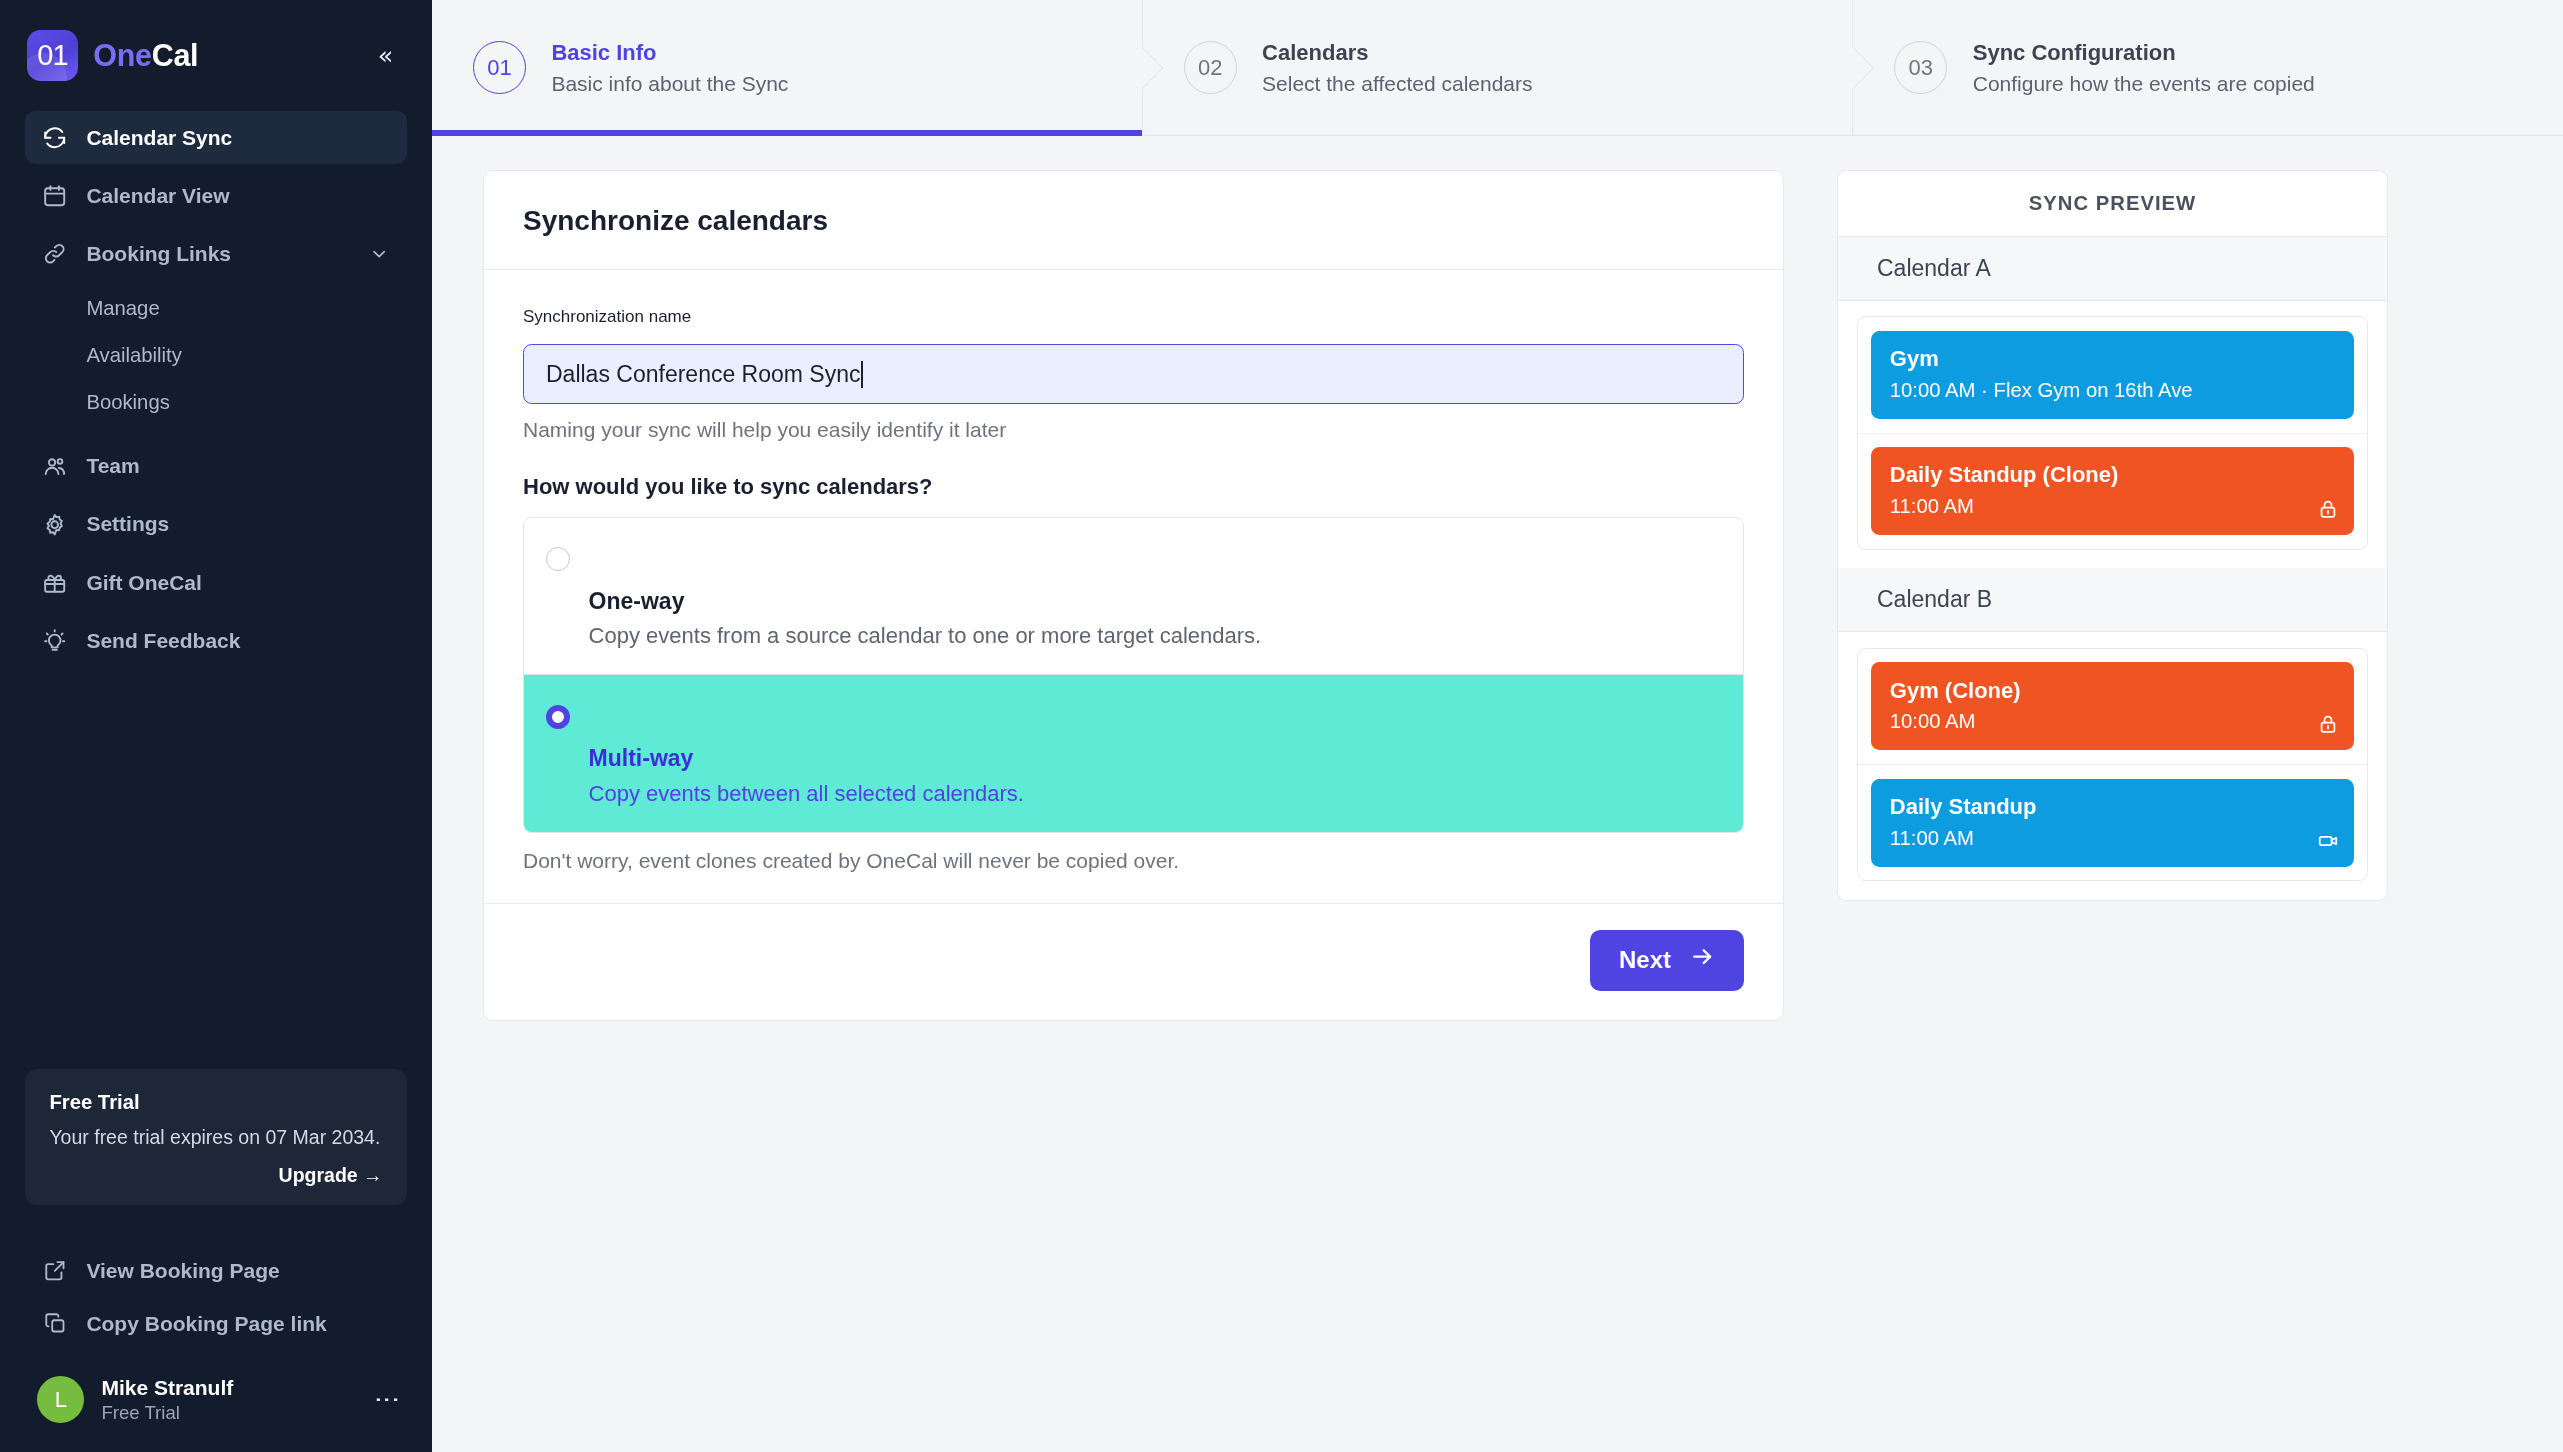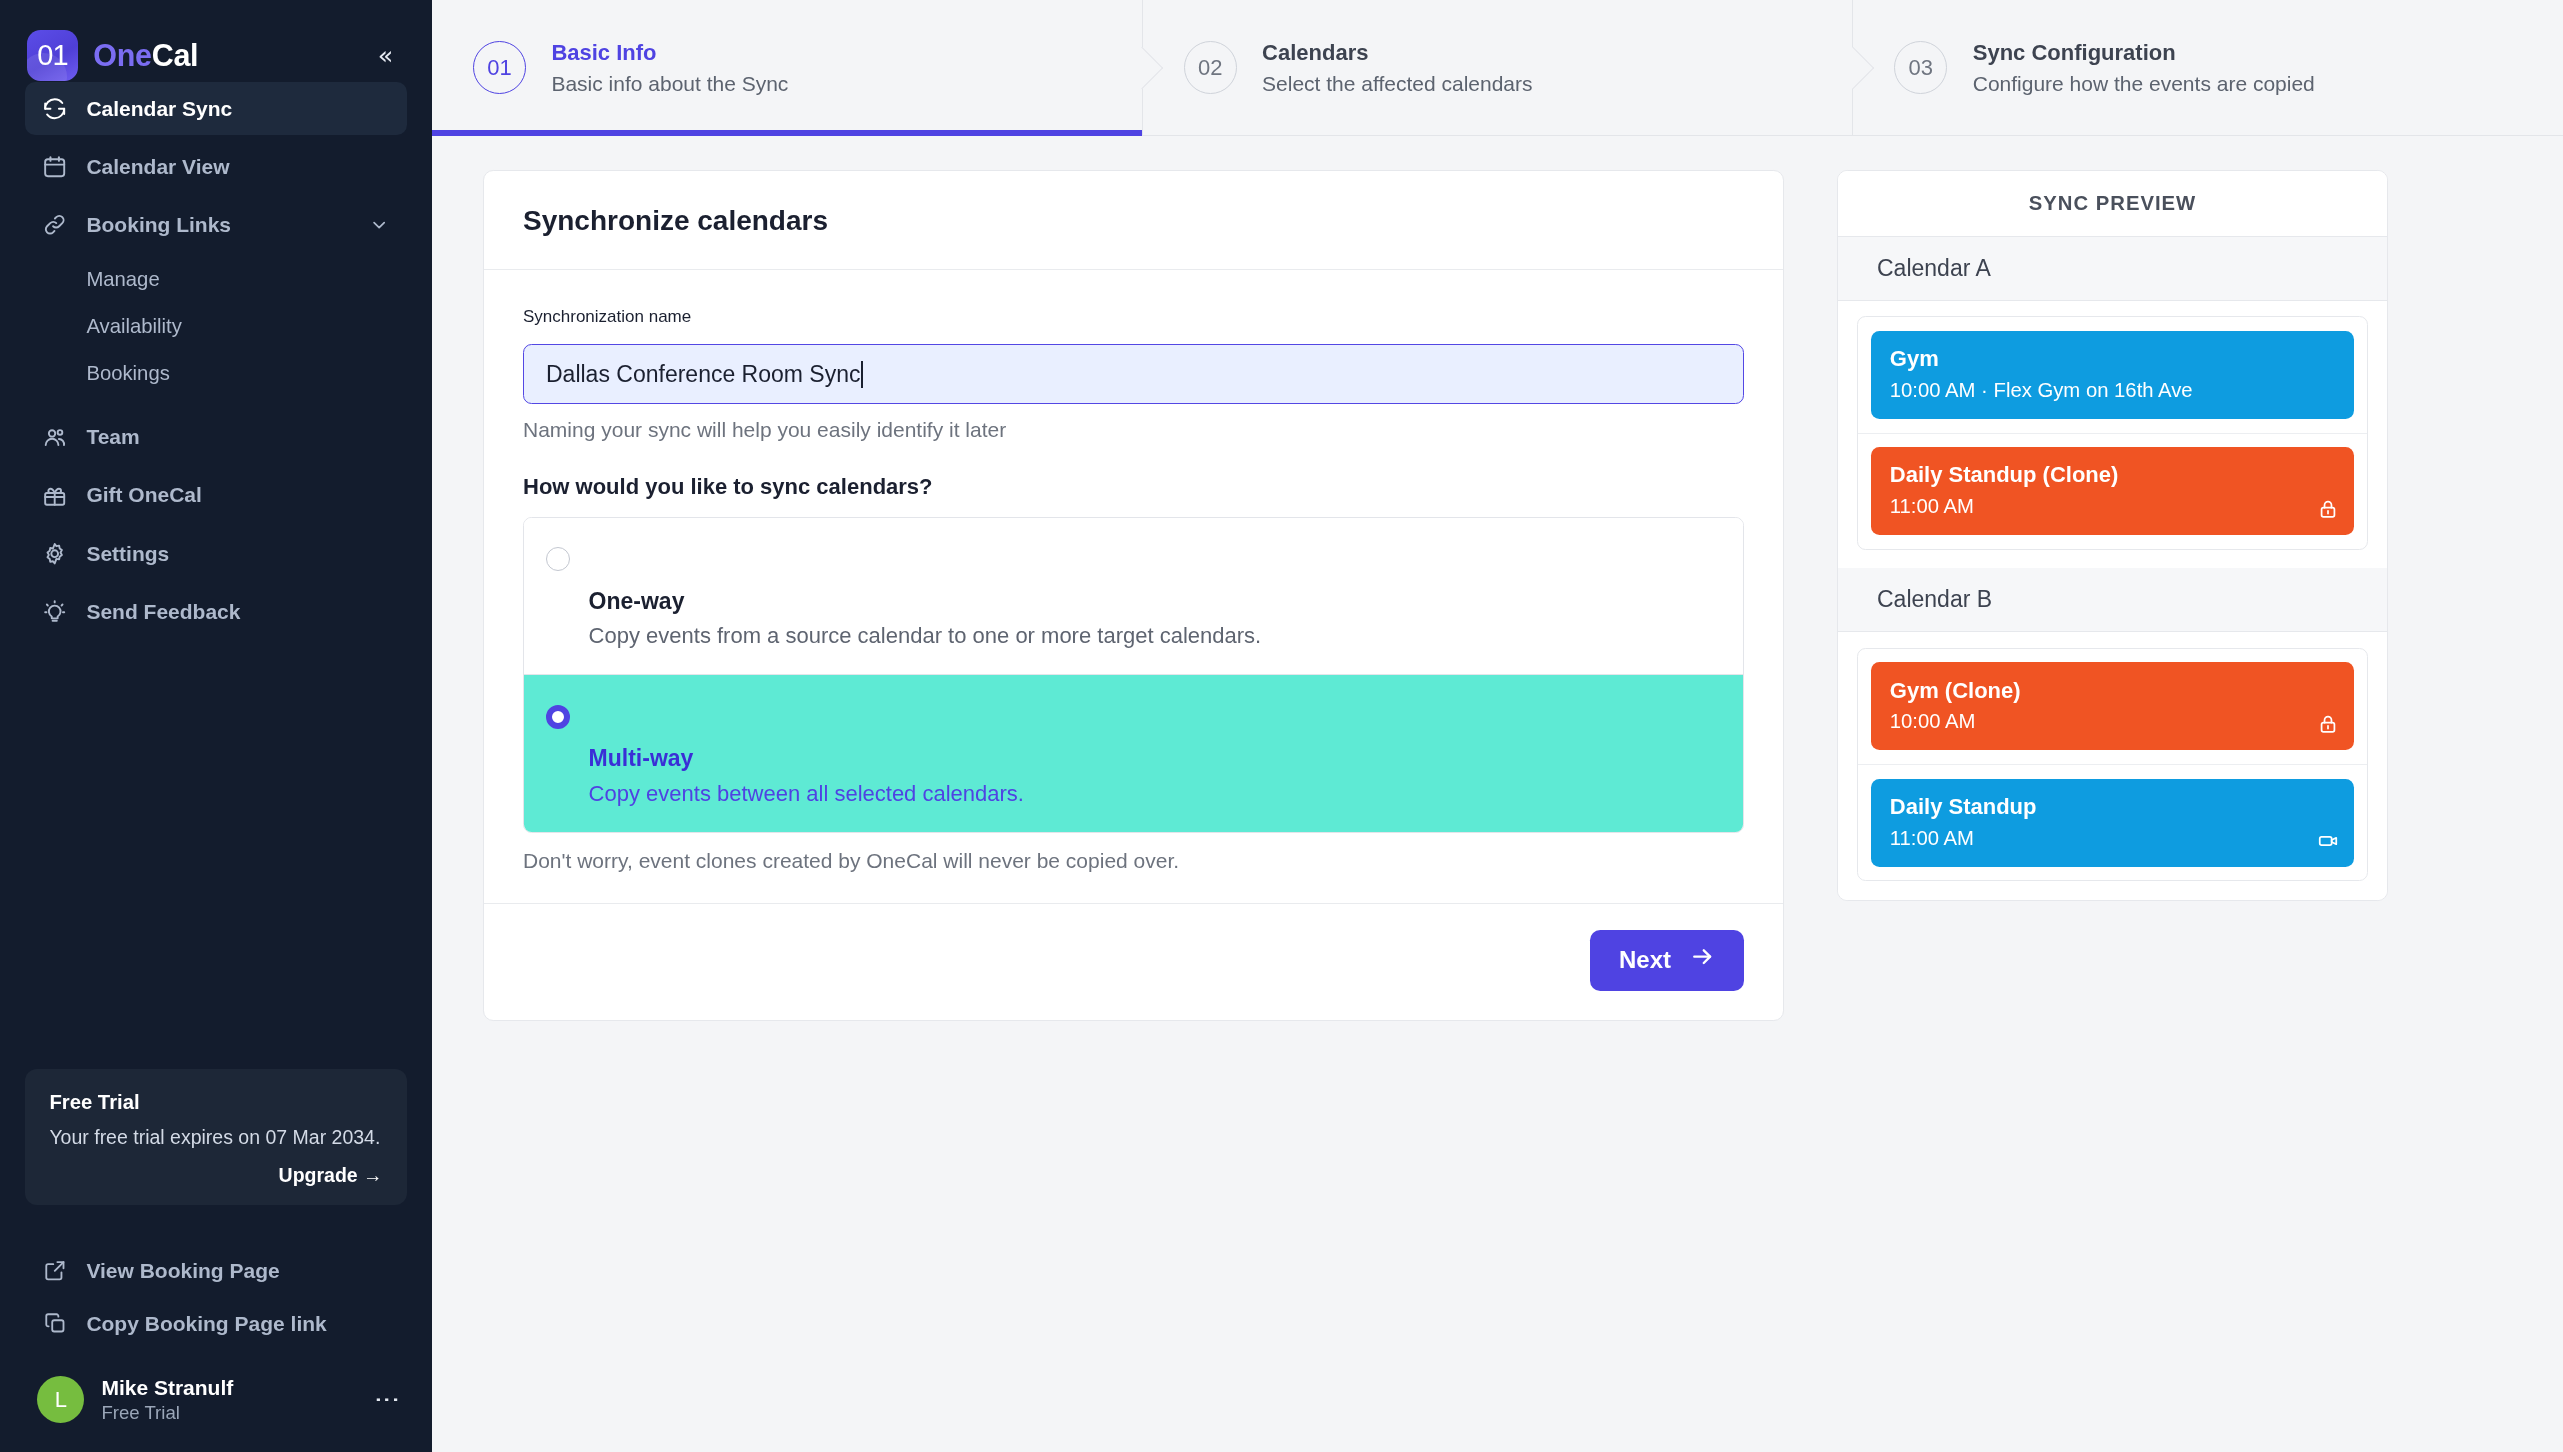--- a/index.html
+++ b/index.html
@@ -37,21 +37,21 @@
   .logo-mark span { position: relative; z-index: 2; }
   .brand-name { font-size: 30.5px; font-weight: 700; color: #fff; letter-spacing: -0.3px; }
   .brand-name .one { color: #7b6df2; }
   .collapse-btn {
     margin-left: auto; width: 39px; height: 39px;
     display: flex; align-items: center; justify-content: center;
     color: #e6eaf2; font-size: 25.4px; line-height: 1; cursor: pointer;
     font-family: "DejaVu Sans", sans-serif;
   }
 
-  .nav { padding: 0 25.4px; }
+  .nav { margin-top: 29px; padding: 0 25.4px; }
   .nav-item {
     display: flex; align-items: center; gap: 18.6px;
     height: 53px; padding: 0 17px; border-radius: 10.2px;
     color: #aeb9cc; font-size: 21px; font-weight: 600;
     cursor: pointer; margin-bottom: 5.1px;
   }
   .nav-item.active { background: #1e2a3d; color: #ffffff; }
   .nav-item .ico { width: 25.4px; height: 25.4px; flex: 0 0 25.4px; display: flex; align-items: center; justify-content: center; }
   .nav-item .ico svg { width: 25.4px; height: 25.4px; stroke: currentColor; fill: none; stroke-width: 1.8; stroke-linecap: round; stroke-linejoin: round; }
   .nav-item .chev { margin-left: auto; display: flex; }
@@ -304,38 +304,38 @@
               <circle cx="17" cy="7" r="2.2"></circle>
               <path d="M16 13.2a5 5 0 0 1 4.8 5.8"></path>
             </svg>
         </span>
         <span>Team</span>
       </div>
 
       <div class="nav-item">
         <span class="ico">
           <svg viewBox="0 0 24 24">
+              <circle cx="12" cy="12" r="3.2"></circle>
+              <path d="M12 2.8l1.6 2.1 2.6-.5.5 2.6 2.1 1.6-1.3 2.3 1.3 2.3-2.1 1.6-.5 2.6-2.6-.5L12 21.2l-1.6-2.1-2.6.5-.5-2.6-2.1-1.6 1.3-2.3-1.3-2.3 2.1-1.6.5-2.6 2.6.5z"></path>
+            </svg>
+        </span>
+        <span>Settings</span>
+      </div>
+
+      <div class="nav-item">
+        <span class="ico">
+          <svg viewBox="0 0 24 24">
               <rect x="3" y="9.5" width="18" height="11" rx="1.6"></rect>
               <line x1="3" y1="13.2" x2="21" y2="13.2"></line>
               <line x1="12" y1="9.5" x2="12" y2="20.5"></line>
               <path d="M12 9.5C11 7 9.5 5.5 8 5.5a2 2 0 0 0 0 4"></path>
               <path d="M12 9.5c1-2.5 2.5-4 4-4a2 2 0 0 1 0 4"></path>
             </svg>
         </span>
         <span>Gift OneCal</span>
-      </div>
-
-      <div class="nav-item">
-        <span class="ico">
-          <svg viewBox="0 0 24 24">
-              <circle cx="12" cy="12" r="3.2"></circle>
-              <path d="M12 2.8l1.6 2.1 2.6-.5.5 2.6 2.1 1.6-1.3 2.3 1.3 2.3-2.1 1.6-.5 2.6-2.6-.5L12 21.2l-1.6-2.1-2.6.5-.5-2.6-2.1-1.6 1.3-2.3-1.3-2.3 2.1-1.6.5-2.6 2.6.5z"></path>
-            </svg>
-        </span>
-        <span>Settings</span>
       </div>
 
       <div class="nav-item">
         <span class="ico">
           <svg viewBox="0 0 24 24">
               <path d="M9.2 16.5a5.5 5.5 0 1 1 5.6 0v1.8H9.2z"></path>
               <line x1="10" y1="20.5" x2="14" y2="20.5"></line>
               <line x1="12" y1="2" x2="12" y2="3.2"></line>
               <line x1="4.6" y1="5.2" x2="5.5" y2="6.1"></line>
               <line x1="19.4" y1="5.2" x2="18.5" y2="6.1"></line>

